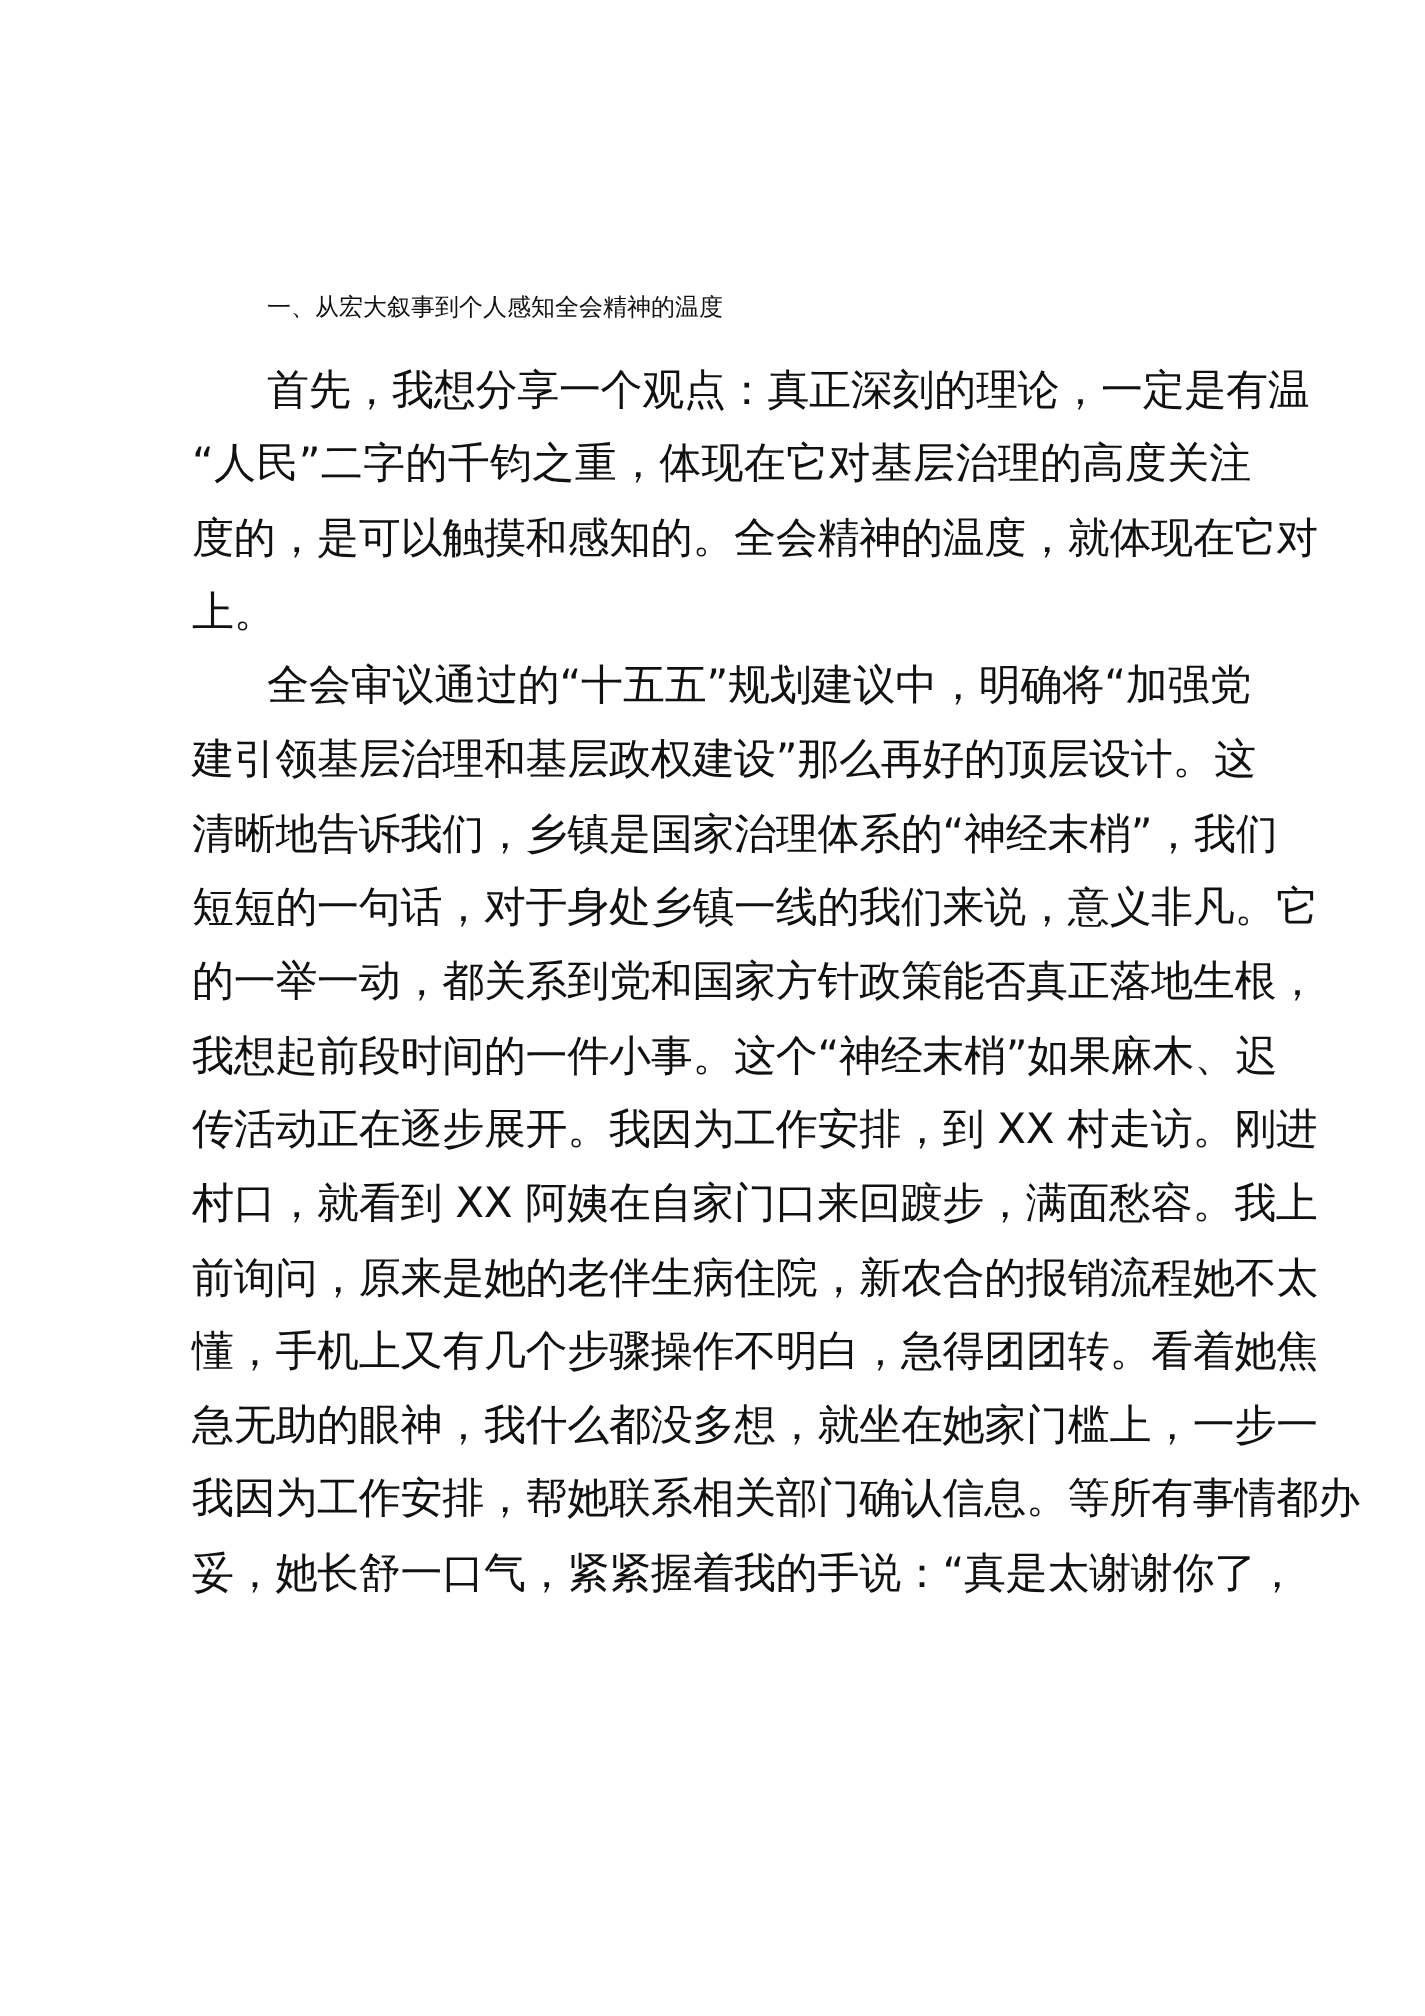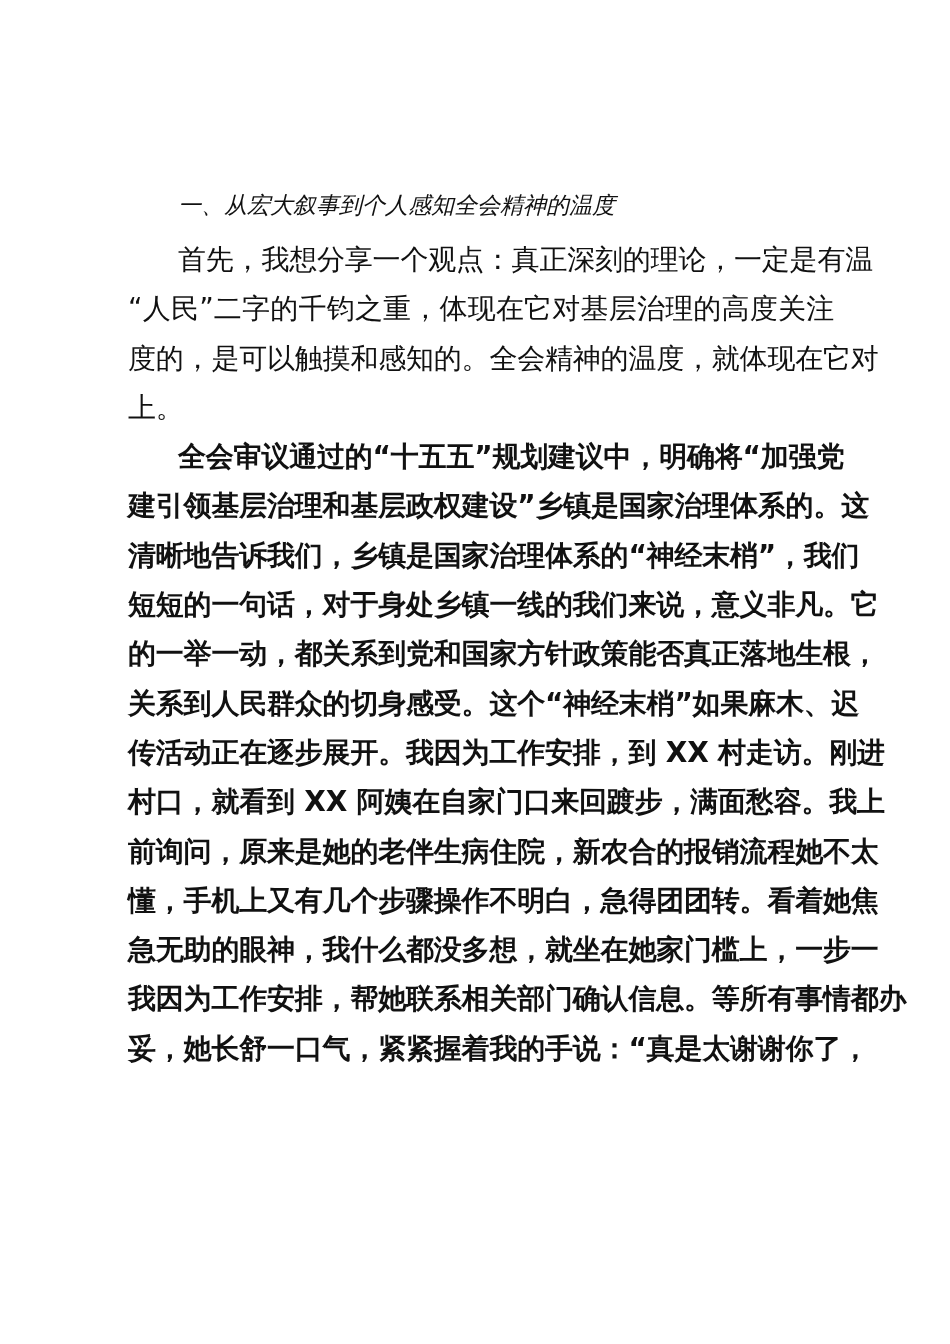--- a/index.html
+++ b/index.html
@@ -15,68 +15,67 @@
       font-family: "DejaVu Sans", "Liberation Sans", sans-serif;
       color: #111111;
     }
     .page {
       position: absolute;
       left: 128px;
       top: 186px;
       width: 706px;
     }
     .heading {
-      font-size: 23px;
+      font-size: 16px;
       line-height: 38px;
       margin: 0 0 11px 0;
       padding-left: 50px;
       white-space: nowrap;
-      font-style: italic;
     }
     .para {
       font-size: 28px;
       line-height: 49.3px;
       margin: 0 0 0 0;
       text-indent: 50px;
       text-align: justify;
       text-align-last: left;
       letter-spacing: -0.2px;
     }
     .line {
       display: block;
       height: 49.3px;
       white-space: nowrap;
       text-align: justify;
       text-align-last: justify;
       text-indent: 0;
     }
     .line.first { padding-left: 50px; }
     .line.last { text-align-last: left; }
-    .para + .para { margin-top: 0; font-weight: bold; }
+    .para + .para { margin-top: 0; }
   </style>
 </head>
 <body>
 
 <div class="page">
   <div class="heading">一、从宏大叙事到个人感知全会精神的温度</div>
 
   <div class="para">
     <span class="line first">首先，我想分享一个观点：真正深刻的理论，一定是有温</span>
     <span class="line">“人民”二字的千钧之重，体现在它对基层治理的高度关注</span>
     <span class="line">度的，是可以触摸和感知的。全会精神的温度，就体现在它对</span>
     <span class="line last">上。</span>
   </div>
 
   <div class="para">
     <span class="line first">全会审议通过的“十五五”规划建议中，明确将“加强党</span>
-    <span class="line">建引领基层治理和基层政权建设”乡镇是国家治理体系的。这</span>
+    <span class="line">建引领基层治理和基层政权建设”那么再好的顶层设计。这</span>
     <span class="line">清晰地告诉我们，乡镇是国家治理体系的“神经末梢”，我们</span>
     <span class="line">短短的一句话，对于身处乡镇一线的我们来说，意义非凡。它</span>
     <span class="line">的一举一动，都关系到党和国家方针政策能否真正落地生根，</span>
-    <span class="line">关系到人民群众的切身感受。这个“神经末梢”如果麻木、迟</span>
+    <span class="line">我想起前段时间的一件小事。这个“神经末梢”如果麻木、迟</span>
   </div>
 
   <div class="para">
     <span class="line">传活动正在逐步展开。我因为工作安排，到 XX 村走访。刚进</span>
     <span class="line">村口，就看到 XX 阿姨在自家门口来回踱步，满面愁容。我上</span>
     <span class="line">前询问，原来是她的老伴生病住院，新农合的报销流程她不太</span>
     <span class="line">懂，手机上又有几个步骤操作不明白，急得团团转。看着她焦</span>
     <span class="line">急无助的眼神，我什么都没多想，就坐在她家门槛上，一步一</span>
     <span class="line">我因为工作安排，帮她联系相关部门确认信息。等所有事情都办</span>
     <span class="line">妥，她长舒一口气，紧紧握着我的手说：“真是太谢谢你了，</span>

